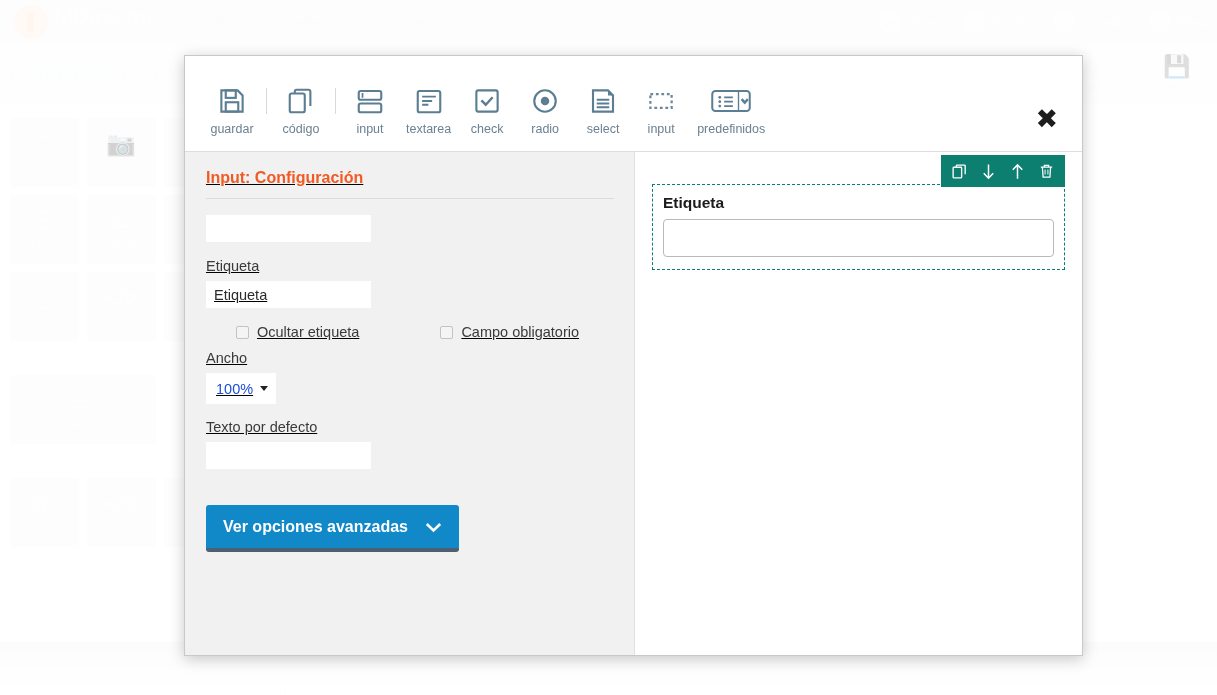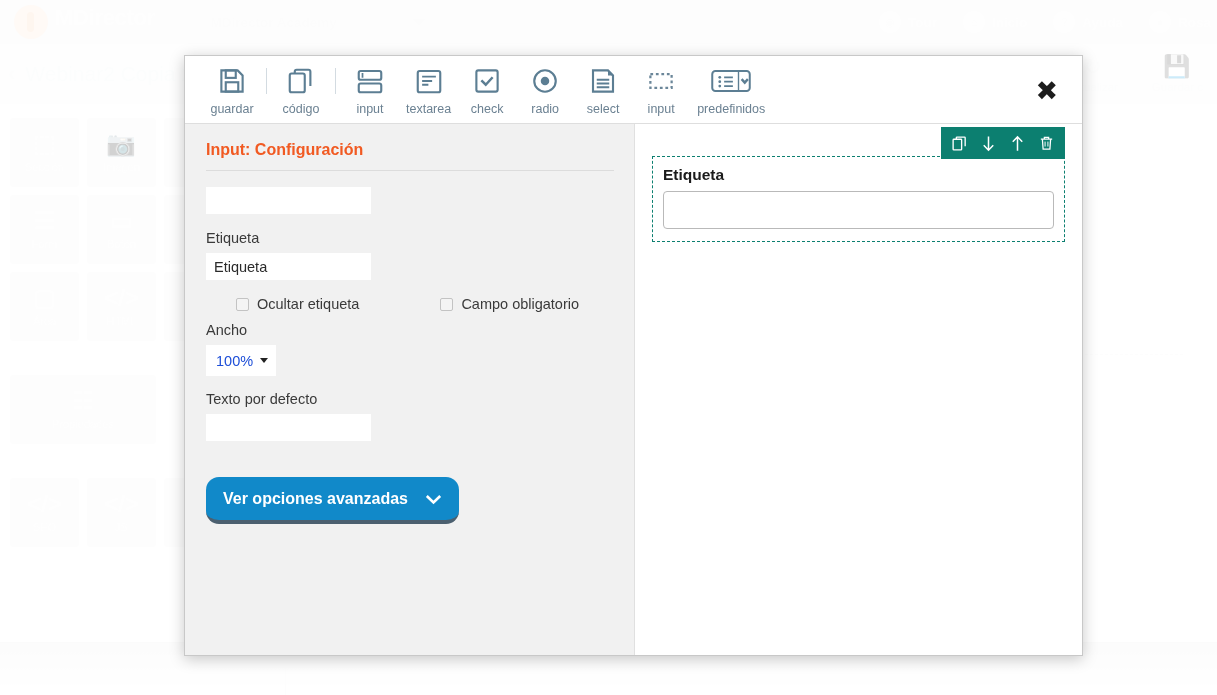--- a/index.html
+++ b/index.html
@@ -99,38 +99,38 @@
     position:absolute;left:184px;top:55px;width:899px;height:601px;
     background:#ffffff;box-sizing:border-box;
     border:1px solid #c8c8c8;
     box-shadow:0 3px 14px rgba(0,0,0,.22);
     display:flex;flex-direction:column;
   }
 
   .m-head{
     position:relative;height:67px;flex:none;background:#ffffff;
     border-bottom:1px solid #dedede;
-    display:flex;align-items:center;
+    display:flex;margin-top:28px;
   }
   .tools{display:flex;align-items:flex-start;padding-left:18px;}
   .tool{
     display:flex;flex-direction:column;align-items:center;
     width:auto;min-width:44px;padding:0 7px;cursor:pointer;
   }
   .tool-ic{height:34px;display:flex;align-items:center;justify-content:center;}
   .tool-lb{font-size:12.5px;color:#6b8192;margin-top:5px;line-height:1;}
   .tool-sep{width:1px;height:26px;background:#d3dbe1;margin:4px 5px 0 5px;}
 
   .m-close{
     position:absolute;right:24px;top:50%;transform:translateY(-50%);
     font-size:27px;color:#1d1d1d;font-weight:bold;cursor:pointer;
     line-height:1;font-family:"DejaVu Sans",sans-serif;
   }
 
-  .m-body{flex:1;display:flex;min-height:0;}
+  .m-body{flex:1;display:flex;min-height:0;text-decoration:underline;}
 
   
   .pane-cfg{
     width:450px;flex:none;background:#f1f1f1;
     padding:17px 20px 0 21px;box-sizing:border-box;
     border-right:1px solid #e0e0e0;
   }
   .cfg-title{
     font-size:16px;color:#f15a22;font-weight:bold;
     padding-bottom:11px;border-bottom:1px solid #dcdcdc;
@@ -155,21 +155,21 @@
     width:70px;height:31px;background:#ffffff;border:1px solid #ffffff;
     box-sizing:border-box;display:flex;align-items:center;
     justify-content:space-between;padding:0 7px 0 9px;
     font-size:14.5px;color:#1d4ed8;margin-bottom:15px;cursor:pointer;
   }
   .sel-caret{width:0;height:0;border-left:4.5px solid transparent;
     border-right:4.5px solid transparent;border-top:5px solid #222;}
   .adv-btn{
     margin-top:20px;display:inline-flex;align-items:center;gap:17px;
     background:#1189c9;border:none;border-bottom:4px solid #4c6070;
-    border-radius:13px;color:#ffffff;font-size:16px;font-weight:bold;
+    border-radius:3px;color:#ffffff;font-size:16px;font-weight:bold;
     padding:13px 17px 12px 17px;cursor:pointer;
     font-family:"Liberation Sans",sans-serif;
   }
   .adv-caret{font-size:15px;line-height:1;}
 
   
   .pane-prev{flex:1;background:#ffffff;position:relative;}
   .prev-toolbar{
     position:absolute;right:17px;top:3px;height:32px;background:#0c7f70;
     display:flex;align-items:center;gap:0;padding:0 4px;

